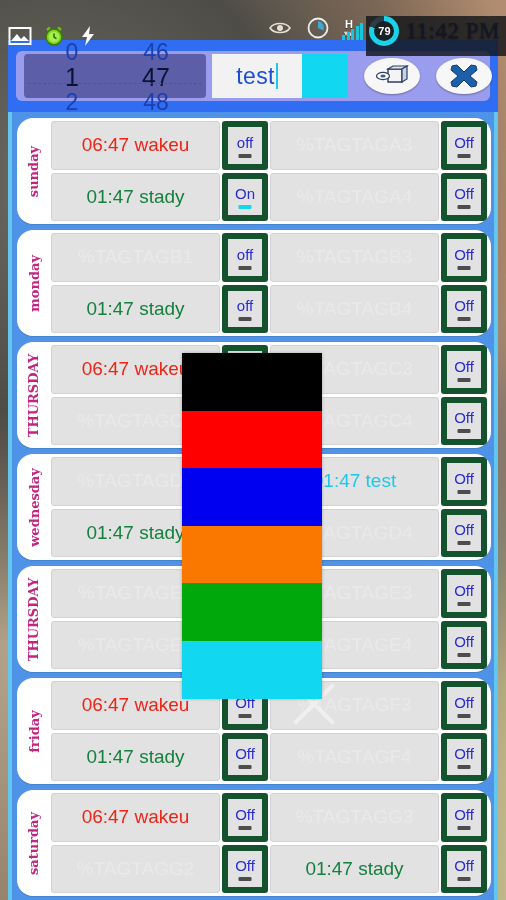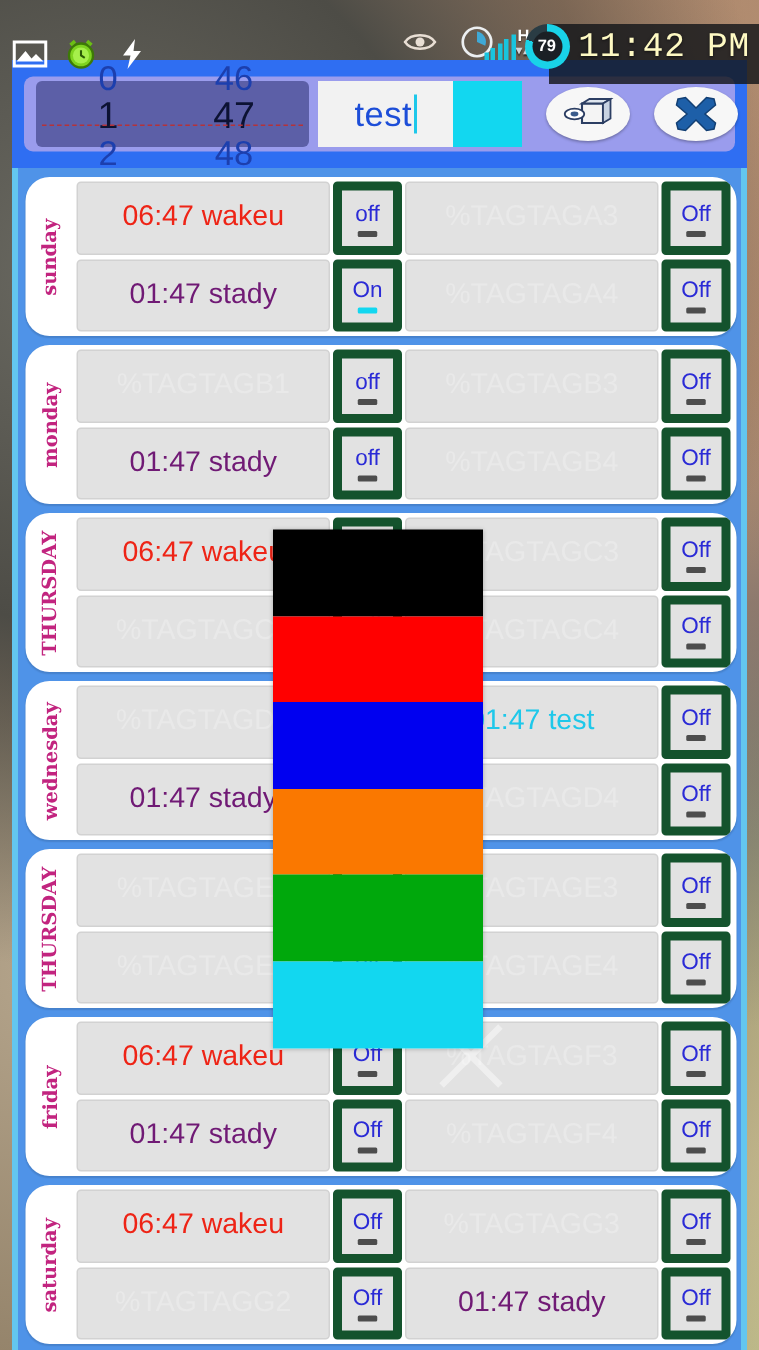--- a/index.html
+++ b/index.html
@@ -35,22 +35,22 @@
   }
   #statusbar .sb-dark {
     position:absolute; top:0; right:0; width:140px; height:40px;
     background: rgba(20,22,26,0.82);
   }
   .sb-left { display:flex; align-items:center; gap:10px; padding-left:8px; z-index:2; }
   .sb-mid  { position:absolute; left:268px; display:flex; align-items:center; gap:14px; z-index:2;}
   .sb-right{ position:absolute; right:6px; display:flex; align-items:center; gap:6px; z-index:3;}
   .sb-icon { width:24px; height:24px; display:block; }
   .sb-clock {
-    color:#fef9c3; font-size:23px; letter-spacing:0.5px;
-    font-family:Liberation Mono, monospace;
+    color:#0f172a; font-size:23px; letter-spacing:0.5px;
+    font-family:Liberation Serif, serif;
     text-shadow:0 1px 2px rgba(0,0,0,.6);
   }
   .sb-h {
     color:#fff; font-size:11px; font-weight:bold; line-height:1;
     text-align:center; text-shadow:0 1px 1px rgba(0,0,0,.6);
   }
   .sb-h small{ display:block; font-size:8px; color:#cfd4d8; letter-spacing:1px;}
   .batt {
     width:30px;height:30px;border-radius:50%;
     background: conic-gradient(#19d3e8 0 80%, #2a3c44 80% 100%);
@@ -171,21 +171,21 @@
     background:#e2e2e2;
     border:1px solid #d2d2d2;
     border-radius:3px;
     display:flex; align-items:center; justify-content:center;
     font-size:19px;
     overflow:hidden;
     white-space:nowrap;
   }
   .slot.empty { color:#e9e9e9; }
   .slot.wake  { color:#ee2416; }
-  .slot.stady { color:#701a75; }
+  .slot.stady { color:#15803d; }
   .slot.test  { color:#1ec8ea; }
   .toggle {
     background:#e2e2e2;
     border:6px solid #14532d;
     border-radius:3px;
     position:relative;
     display:flex; align-items:center; justify-content:center;
     color:#2b2bd6; font-size:15px;
     padding-bottom:6px;
   }

